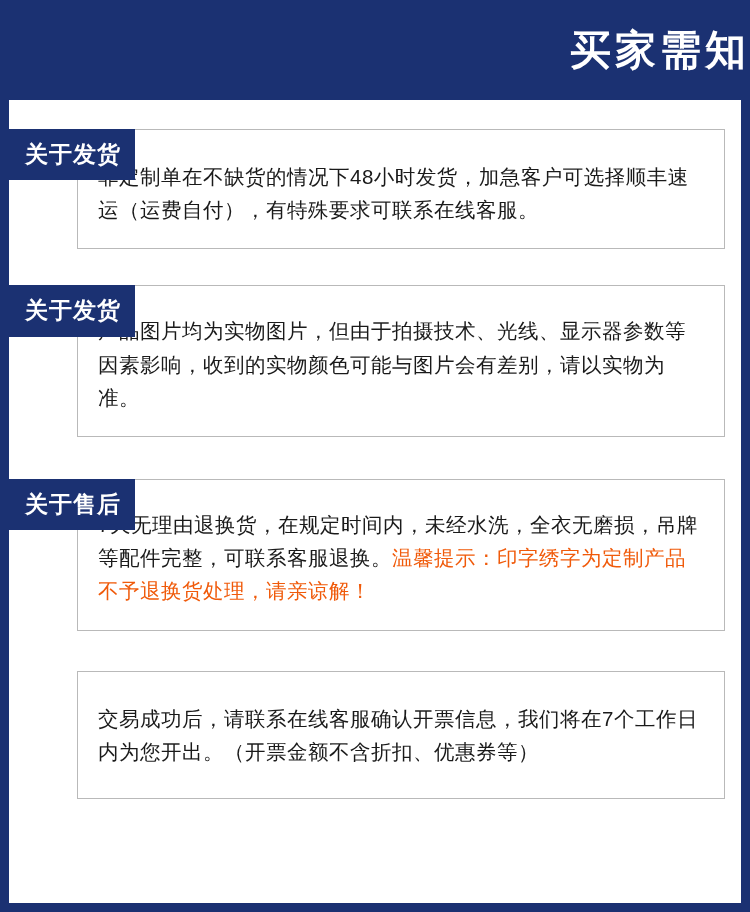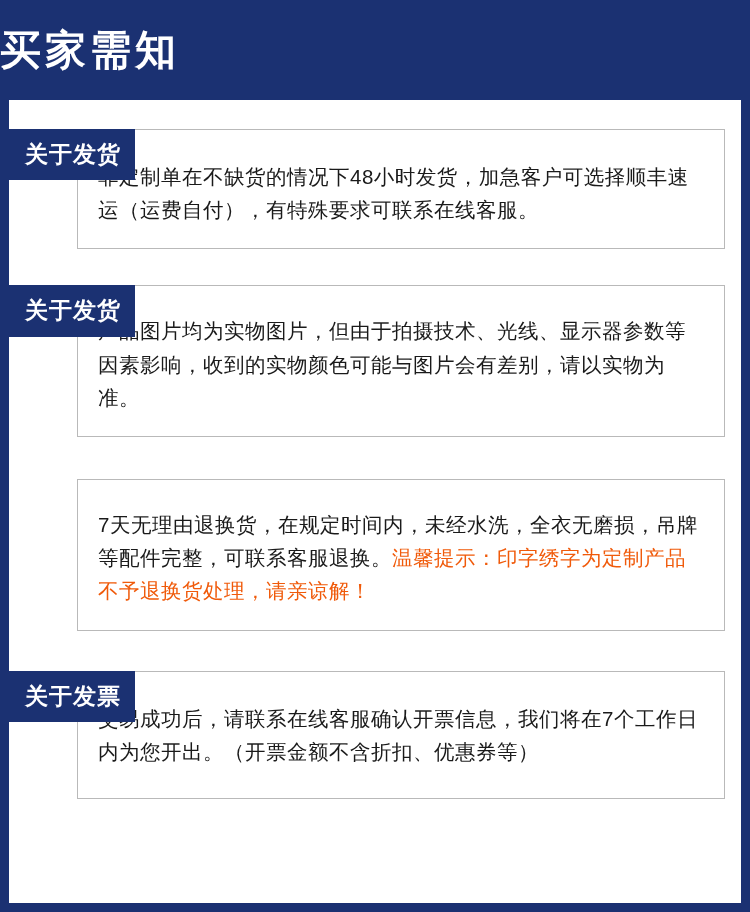--- a/index.html
+++ b/index.html
@@ -20,21 +20,21 @@
     border-left: 9px solid #1b3172;
     border-right: 9px solid #1b3172;
     border-bottom: 9px solid #1b3172;
     position: relative;
   }
   .header {
     background: #1b3172;
     height: 100px;
     display: flex;
     align-items: center;
-    justify-content: flex-start;
+    justify-content: flex-end;
     margin: -0px -9px 4px -9px;
     width: 750px;
   }
   .header-title {
     color: #ffffff;
     font-size: 41px;
     font-weight: bold;
     letter-spacing: 4px;
   }
   .content {
@@ -104,26 +104,26 @@
     </div>
 
     <div class="section s2">
       <div class="badge">关于发货</div>
       <div class="box">
         <div class="box-text">产品图片均为实物图片，但由于拍摄技术、光线、显示器参数等因素影响，收到的实物颜色可能与图片会有差别，请以实物为准。</div>
       </div>
     </div>
 
     <div class="section s3">
+      <div class="badge">关于售后</div>
       <div class="box">
         <div class="box-text"><span>7天无理由退换货，在规定时间内，未经水洗，全衣无磨损，吊牌等配件完整，可联系客服退换。</span><span class="highlight">温馨提示：印字绣字为定制产品不予退换货处理，请亲谅解！</span></div>
       </div>
     </div>
 
     <div class="section s4">
-      <div class="badge">关于发票</div>
       <div class="box">
         <div class="box-text">交易成功后，请联系在线客服确认开票信息，我们将在7个工作日内为您开出。（开票金额不含折扣、优惠券等）</div>
       </div>
     </div>
 
   </div>
 </div>
 
 </body></html>

